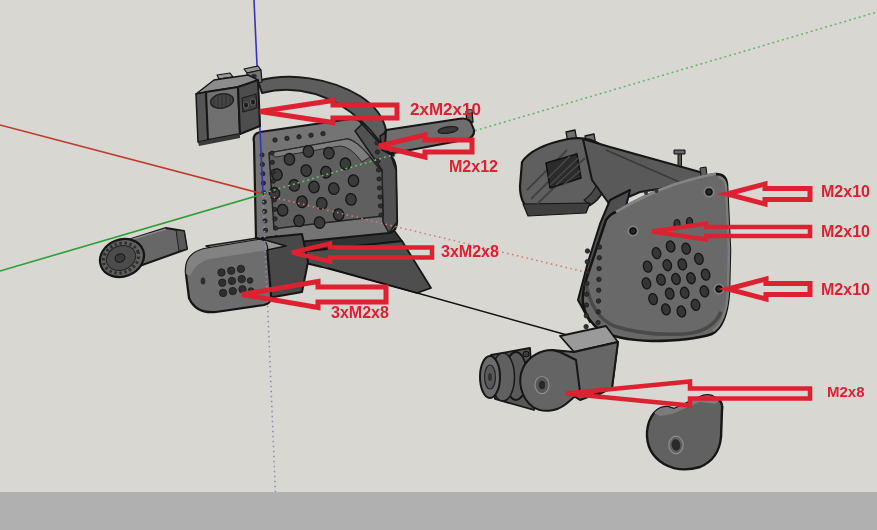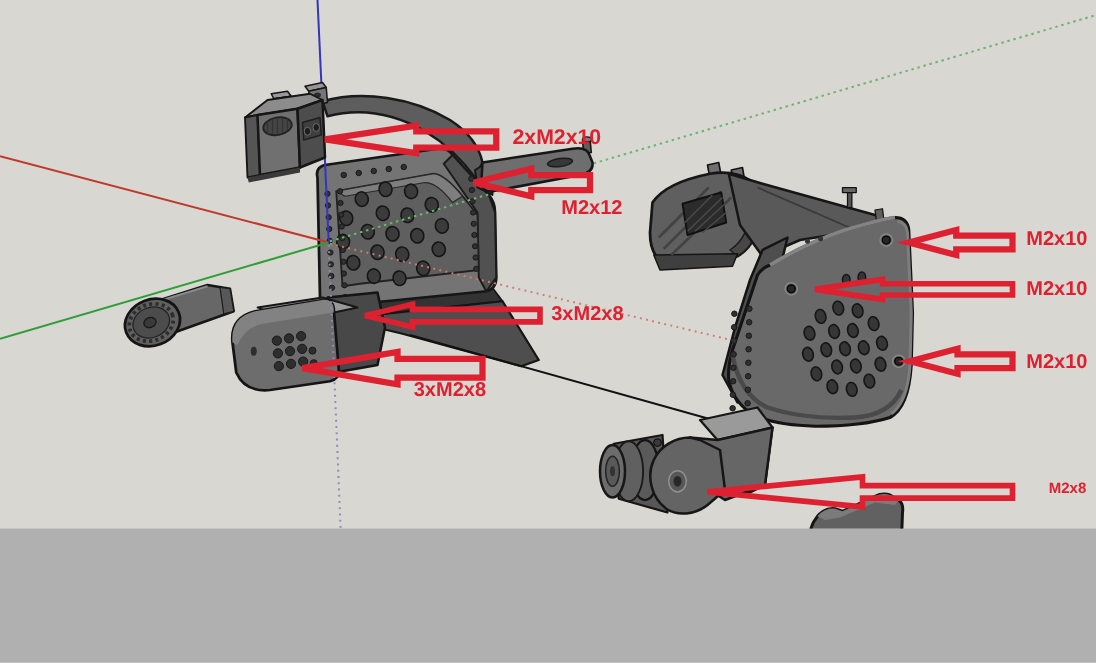--- a/index.html
+++ b/index.html
@@ -1,27 +1,27 @@
 <!DOCTYPE html>
 <html><head>
 <meta charset="utf-8">
 <style>
   html,body{margin:0;padding:0;background:#b0b0b0;}
   .stage{
-    position:relative;width:877px;height:423px;overflow:hidden;
+    position:relative;width:877px;height:492px;overflow:hidden;
     background:var(--bg,#d8d7d2);
     font-family:"Liberation Sans", sans-serif;
   }
   .stage svg{position:absolute;left:0;top:0;}
   .callout-label{
     position:absolute;color:var(--anno,#de2130);font-weight:bold;
     font-size:16px;line-height:1;white-space:nowrap;user-select:none;
   }
   .fs17{font-size:17px;}
-  .fs15{font-size:12px;margin-left:12px;}
+  .fs15{font-size:15px;}
 </style>
 </head>
 <body>
 
 <div class="stage" style="--bg: #d8d7d2; --anno: #de2130; --axr: #bf3a2b; --axg: #2f9e38; --axb: #3434bd; --axrd: #cf7d72; --axgd: #69b869; --axbd: #8c8cba;">
 <svg width="877" height="530" viewBox="0 0 877 530">
 
   <g stroke-linejoin="round">
 
     <path d="M262,236 L390,225 L402,241 L272,255 Z" fill="#333333" stroke="#151515" stroke-width="1.5"></path>

